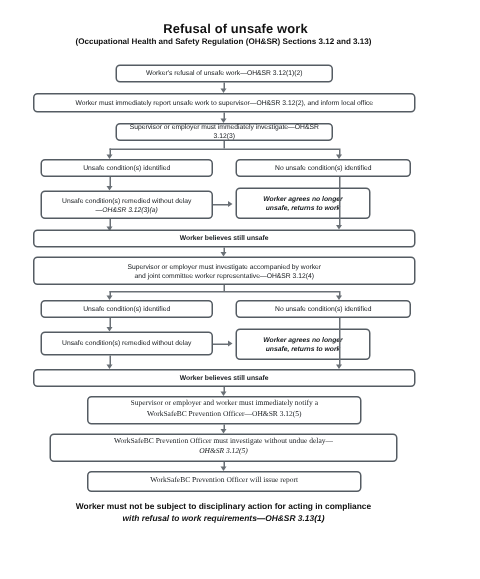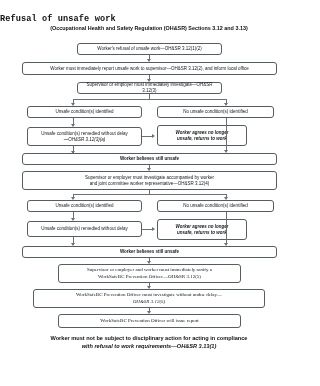--- a/index.html
+++ b/index.html
@@ -8,25 +8,24 @@
     background:#ffffff;
     font-family:"Liberation Sans", sans-serif;
     color:#111111;
     overflow:hidden;
     position:relative;
   }
   #page{position:relative;width:298px;height:386px;}
 
   
   .doc-title{
-    position:absolute;left:0;right:0;top:14px;
-    text-align:left;
+    position:absolute;left:16px;right:0;top:14px;
+    text-align:center;
     font-size:8.6px;font-weight:bold;letter-spacing:.1px;
     line-height:10px;
-    font-family:Liberation Mono, monospace;
   }
   .doc-subtitle{
     position:absolute;left:8px;right:8px;top:25px;
     text-align:center;
     font-size:5.4px;font-weight:bold;line-height:7px;
   }
 
   
   .box{
     position:absolute;

